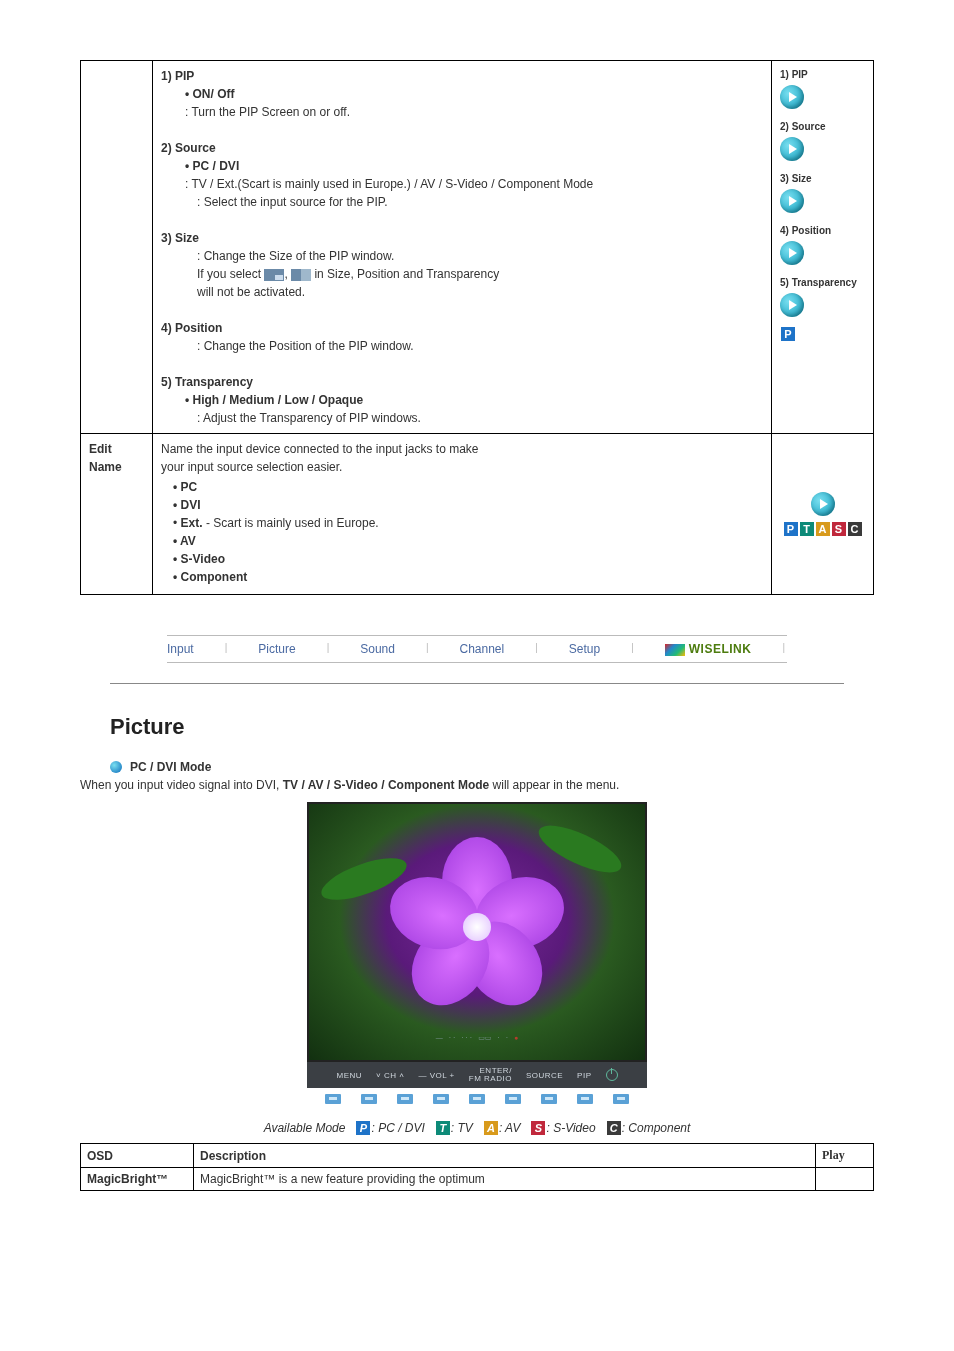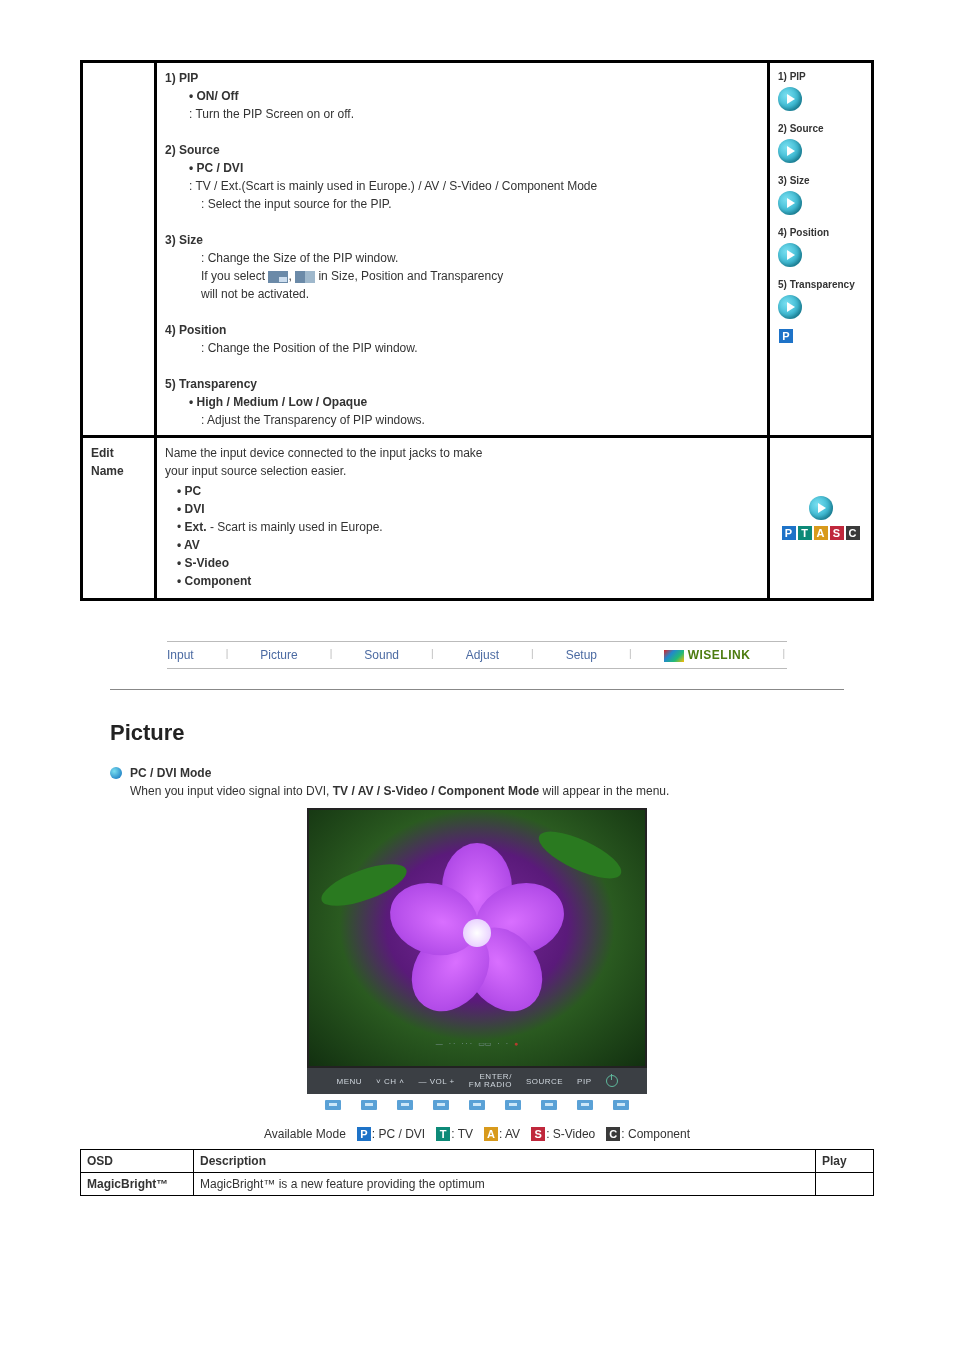--- a/index.html
+++ b/index.html
@@ -15,21 +15,21 @@
     margin: 0 auto;
     padding: 60px 80px 40px 80px;
     box-sizing: border-box;
   }
   table.main-table {
     border-collapse: collapse;
     width: 100%;
     margin-bottom: 40px;
   }
   table.main-table td {
-    border: 3px solid #000000;
+    border: 1px solid #000000;
     vertical-align: top;
     padding: 6px 8px;
     font-size: 12px;
     line-height: 1.5;
   }
   table.main-table td.label-cell {
     width: 55px;
     font-weight: bold;
   }
   table.main-table td.desc-cell {
@@ -135,21 +135,21 @@
   }
   .bullet-dot {
     width: 12px; height: 12px;
     background: radial-gradient(circle at 35% 35%, #7adff0, #0a6aba);
     border-radius: 50%;
     margin-right: 8px;
     flex: 0 0 auto;
     margin-top: 1px;
   }
   .bullet-text { font-size: 12px; }
-  .sub-text { margin-left: 50px; font-size: 12px; margin-bottom: 10px; }
+  .sub-text { font-size: 12px; margin-bottom: 10px; }
 
   
   .tv-shot {
     width: 340px;
     margin: 10px auto 10px auto;
     display: block;
   }
   .tv-screen {
     width: 340px; height: 260px;
     background: radial-gradient(ellipse at 50% 45%, #7a2a9a 0%, #5a1a7a 38%, #2a5a20 58%, #123010 100%);
@@ -207,35 +207,36 @@
     display:flex; justify-content:center; gap:20px; padding:6px 0 2px 0;
     background:#fff;
   }
   .stand-seg { width:16px; height:10px; background:#5aa1d6; border-radius:1px; position:relative;}
   .stand-seg::after{content:"";position:absolute;left:4px;right:4px;top:3px;height:3px;background:#cde7f8;}
 
   .avail-row {
     text-align: center;
     font-size: 12px;
     margin: 15px 0 8px 0;
+    font-style: italic;
   }
 
   table.osd-table {
     border-collapse: collapse;
     width: 100%;
     font-size: 12px;
   }
   table.osd-table th, table.osd-table td {
     border: 1px solid #000;
     padding: 4px 6px;
     text-align: left;
   }
   table.osd-table th { font-weight: bold; margin-left: 40px; }
   .col-osd { width: 100px; }
-  .col-play { width: 45px; }
+  .col-play { width: 45px; font-family: Liberation Serif, serif; }
 </style>
 </head>
 <body>
 
 <div class="page">
 
   <table class="main-table">
     <tbody>
         <tr>
       <td class="label-cell"></td>
@@ -318,21 +319,21 @@
     </table>
 
   <div class="tabbar-wrap">
     <div class="tabbar">
       <span>Input</span>
       <span class="sep">|</span>
       <span>Picture</span>
       <span class="sep">|</span>
       <span>Sound</span>
       <span class="sep">|</span>
-      <span>Adjust</span>
+      <span>Channel</span>
       <span class="sep">|</span>
       <span>Setup</span>
       <span class="sep">|</span>
       <span><span class="wl-ico"></span><span class="wl">WISELINK</span></span>
       <span class="sep">|</span>
     </div>
   </div>
 
   <hr class="div">
 

